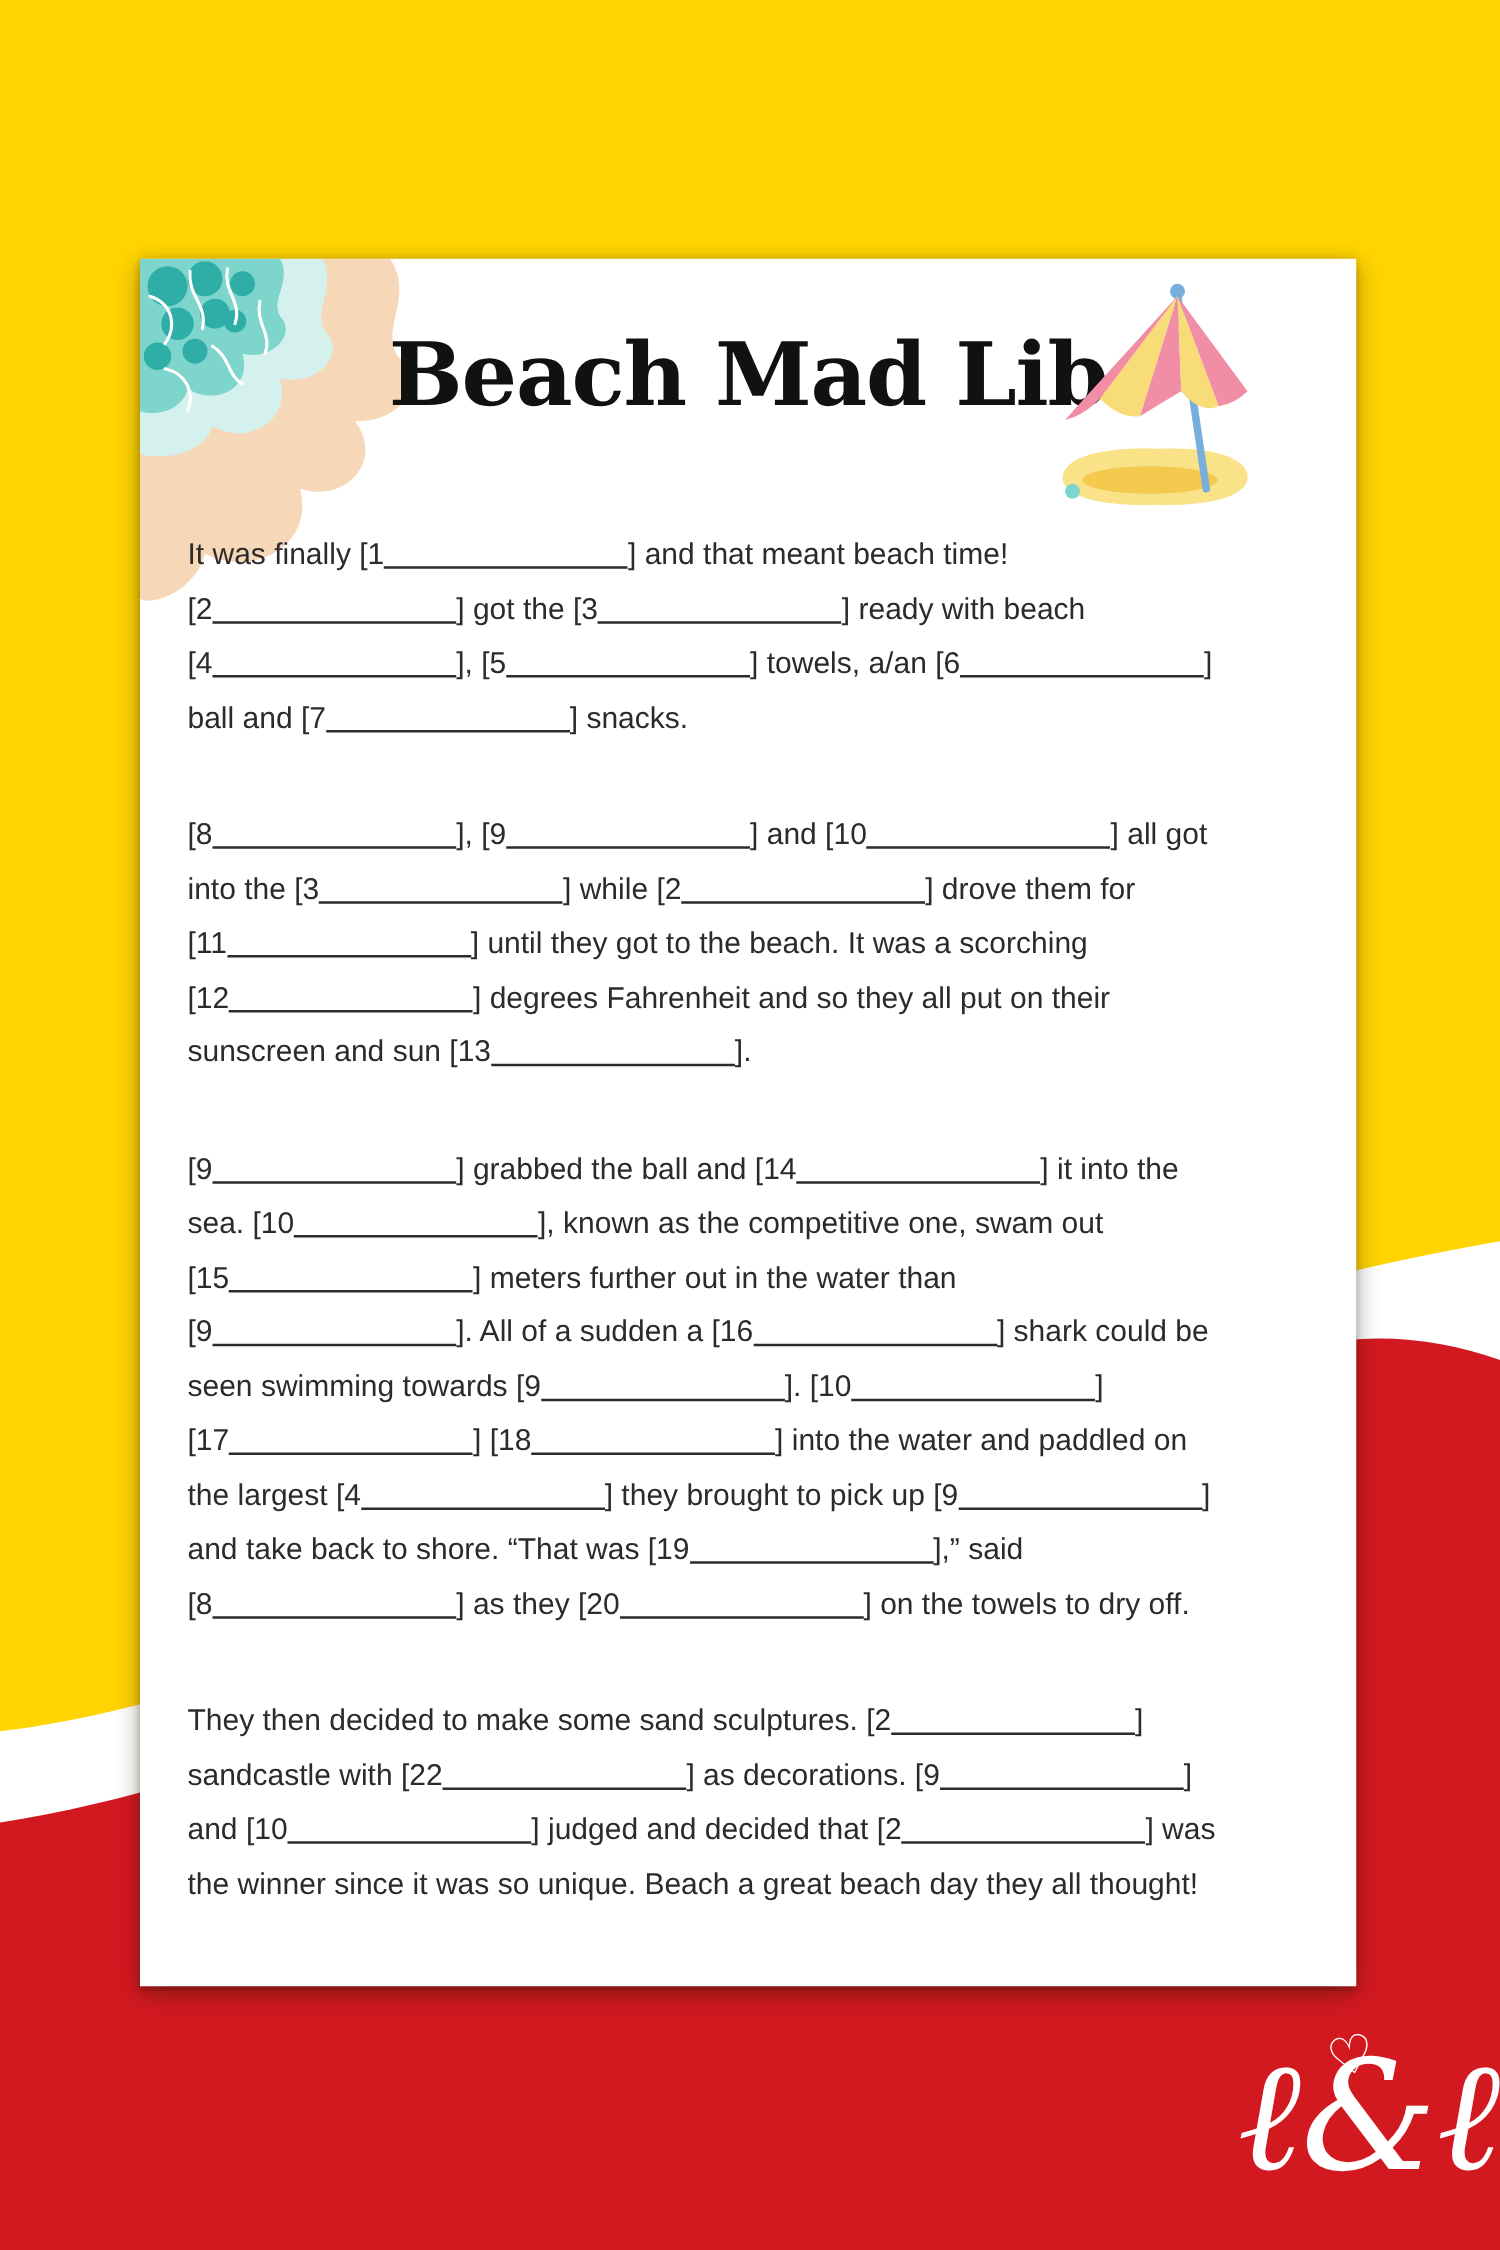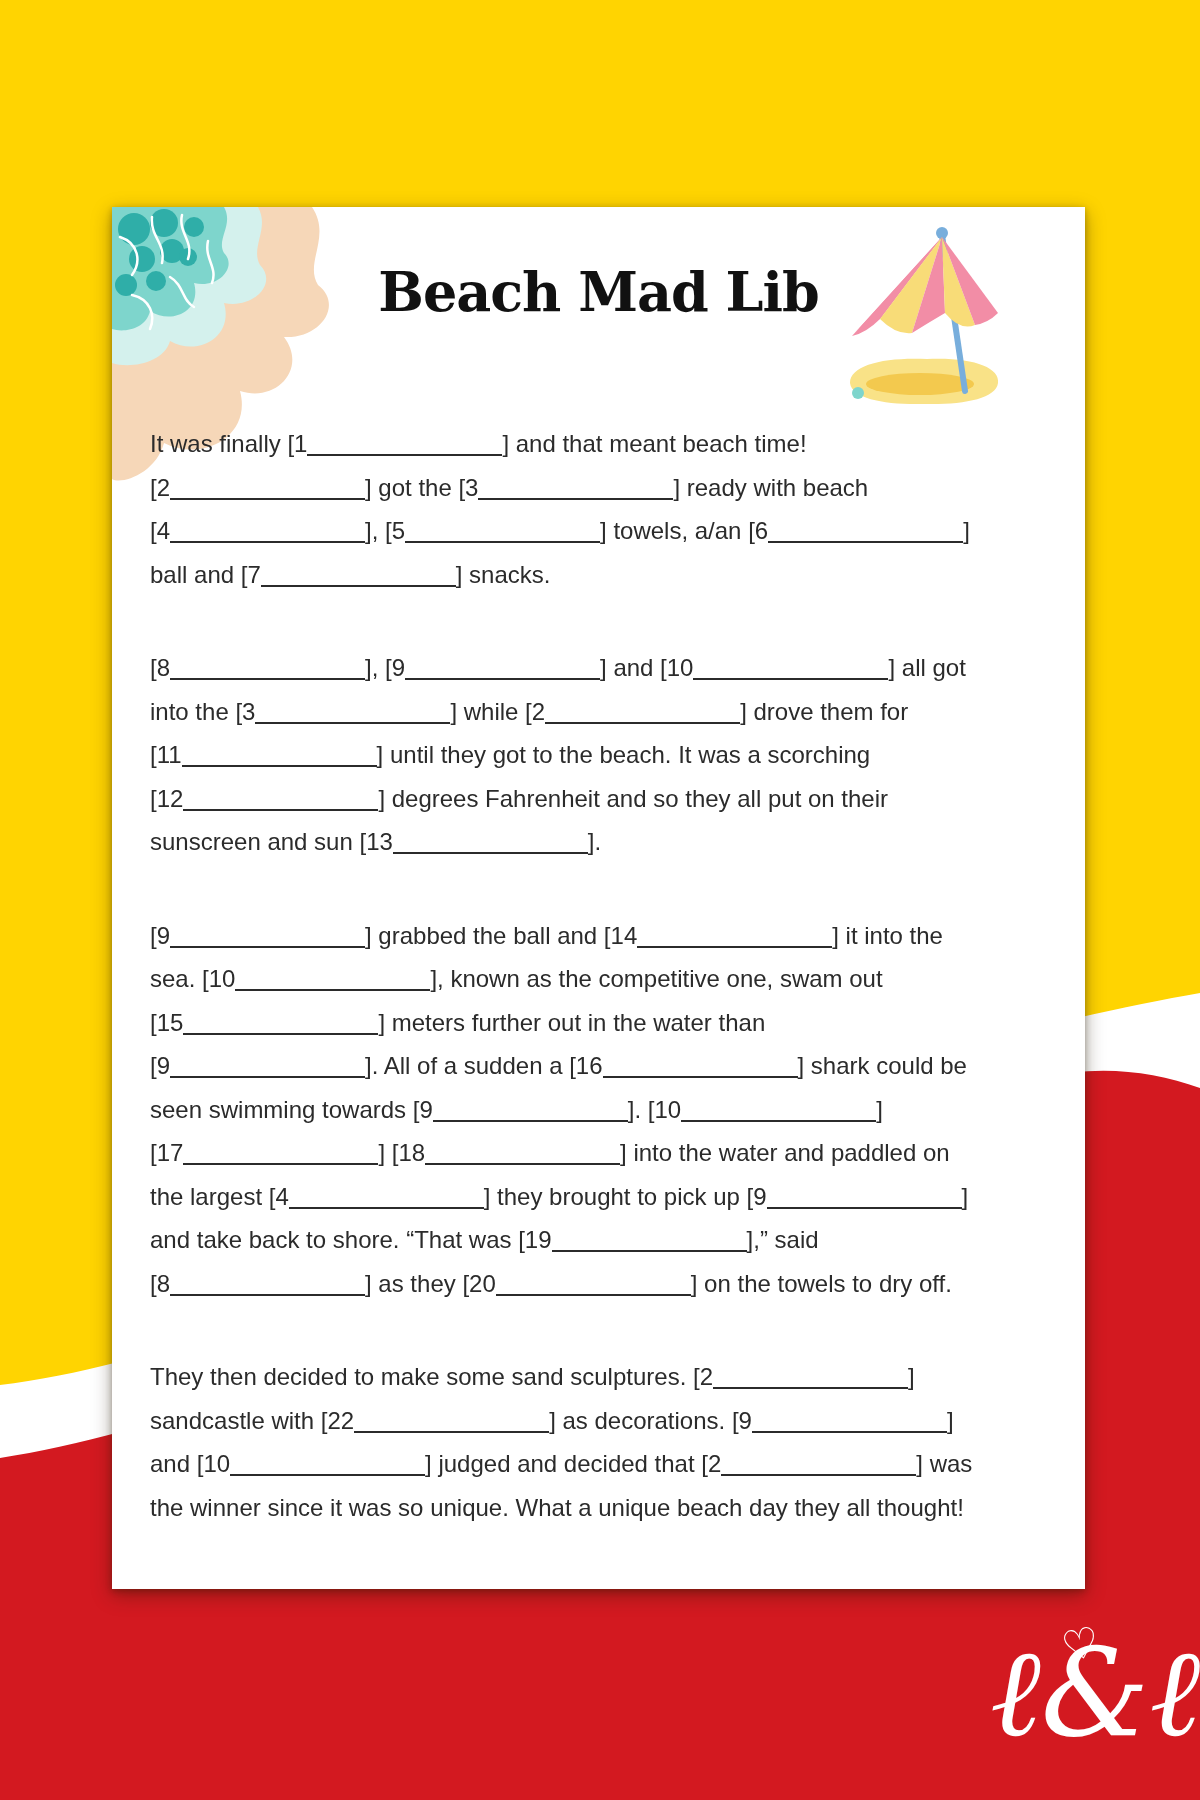--- a/index.html
+++ b/index.html
@@ -22,21 +22,21 @@
   .corner-deco{position:absolute;left:0;top:0;width:232px;height:292px;}
   .c-sand-peach{fill:var(--sand_peach,#F6D7B8);}
   .c-teal-light{fill:var(--water_teal_light,#D4F1ED);}
   .c-teal-mid{fill:var(--water_teal_mid,#7ED5CC);}
   .c-teal-dark{fill:var(--water_teal_dark,#2FAEA8);}
   .c-crack{fill:none;stroke:#fff;stroke-width:2.5;stroke-linecap:round;}
 
   .page-title{
     position:absolute;left:0;top:58px;width:100%;margin:0;
     text-align:center;
-    font-family:"DejaVu Serif",serif;font-weight:900;font-size:54px;line-height:1;
+    font-family:"DejaVu Serif",serif;font-weight:900;font-size:70px;line-height:1;
     letter-spacing:-1px;color:#111;
   }
 
   .umbrella{position:absolute;left:730px;top:14px;width:168px;height:200px;}
   .u-pink{fill:var(--umbrella_pink,#F28DA6);}
   .u-yellow{fill:var(--umbrella_yellow,#F8DC78);}
   .u-pole{stroke:var(--umbrella_pole_blue,#78AEDC);stroke-width:6;stroke-linecap:round;fill:none;}
   .u-nub{fill:var(--umbrella_pole_blue,#78AEDC);}
   .u-sand{fill:var(--sand_yellow,#F9E287);}
   .u-sand-inner{fill:var(--sand_inner_yellow,#F3C94E);}
@@ -144,21 +144,21 @@
           <div class="line">seen swimming towards [9<span class="blank"></span>]. [10<span class="blank"></span>]</div>
           <div class="line">[17<span class="blank"></span>] [18<span class="blank"></span>] into the water and paddled on</div>
           <div class="line">the largest [4<span class="blank"></span>] they brought to pick up [9<span class="blank"></span>]</div>
           <div class="line">and take back to shore. “That was [19<span class="blank"></span>],” said</div>
           <div class="line">[8<span class="blank"></span>] as they [20<span class="blank"></span>] on the towels to dry off.</div>
         </div>
         <div class="para">
           <div class="line">They then decided to make some sand sculptures. [2<span class="blank"></span>]</div>
           <div class="line">sandcastle with [22<span class="blank"></span>] as decorations. [9<span class="blank"></span>]</div>
           <div class="line">and [10<span class="blank"></span>] judged and decided that [2<span class="blank"></span>] was</div>
-          <div class="line">the winner since it was so unique. What a unique beach day they all thought!</div>
+          <div class="line">the winner since it was so unique. Beach a great beach day they all thought!</div>
         </div>
       </div>
   </div>
 
   <div class="logo">
     <span class="logo-heart">♡</span>
     <span class="logo-text">ℓ&amp;ℓ</span>
   </div>
 
 </div>

